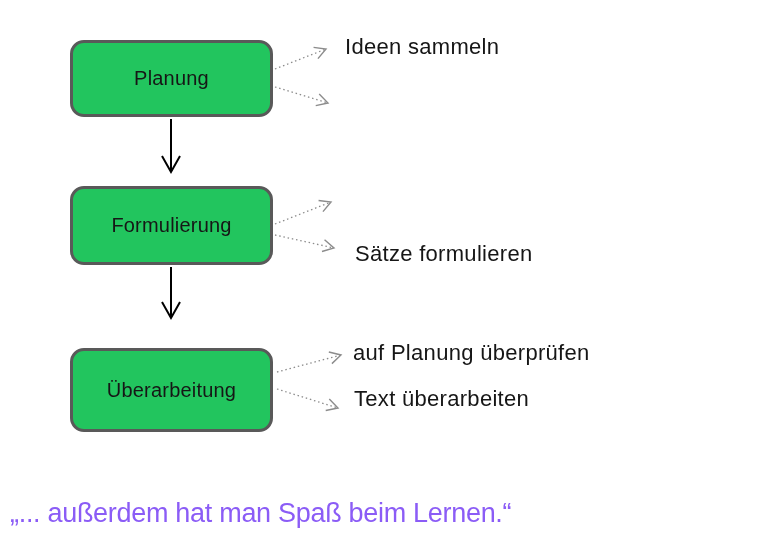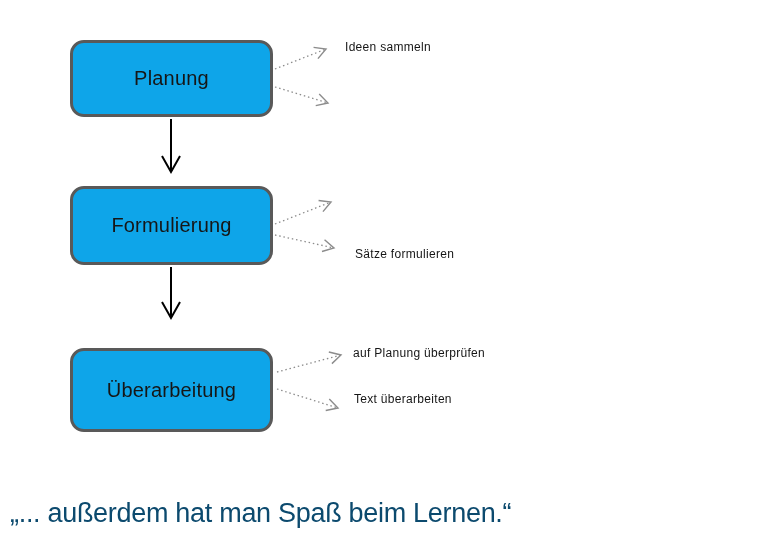--- a/index.html
+++ b/index.html
@@ -21,46 +21,46 @@
     top: 0;
     width: 765px;
     height: 539px;
   }
   .stage-box {
     position: absolute;
     left: 70px;
     width: 197px;
     border: 3px solid #595959;
     border-radius: 14px;
-    background: #0ea5e9;
+    background: #22c55e;
     display: flex;
     align-items: center;
     justify-content: center;
     box-sizing: content-box;
   }
   .stage-label {
     font-size: 20px;
     color: #161616;
     letter-spacing: 0.2px;
   }
   .item-label {
     position: absolute;
     white-space: nowrap;
-    font-size: 12px;
+    font-size: 22px;
     color: #161616;
     letter-spacing: 0.3px;
     transform: translateY(-50%);
   }
   .quote {
     position: absolute;
     left: 10px;
     top: 498px;
     font-size: 27px;
     font-weight: 300;
-    color: #0c4a6e;
+    color: #8b5cf6;
     letter-spacing: -0.3px;
     white-space: nowrap;
   }
 </style>
 </head>
 <body>
 
 <div class="canvas">
 
   <svg class="arrow-layer" width="765" height="539" viewBox="0 0 765 539" xmlns="http://www.w3.org/2000/svg">

